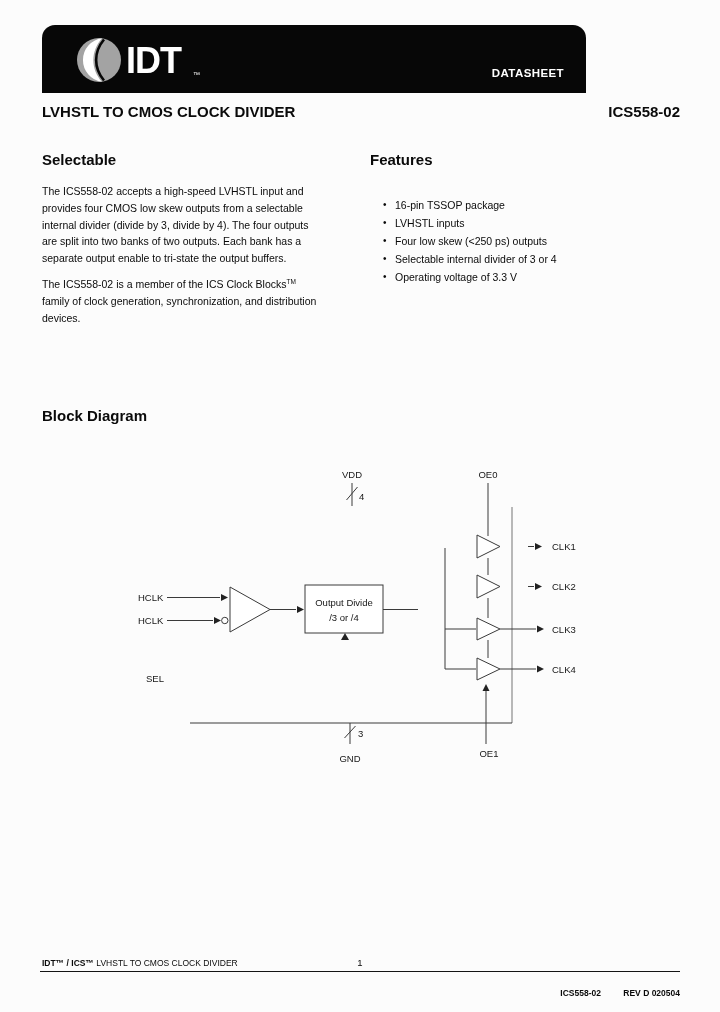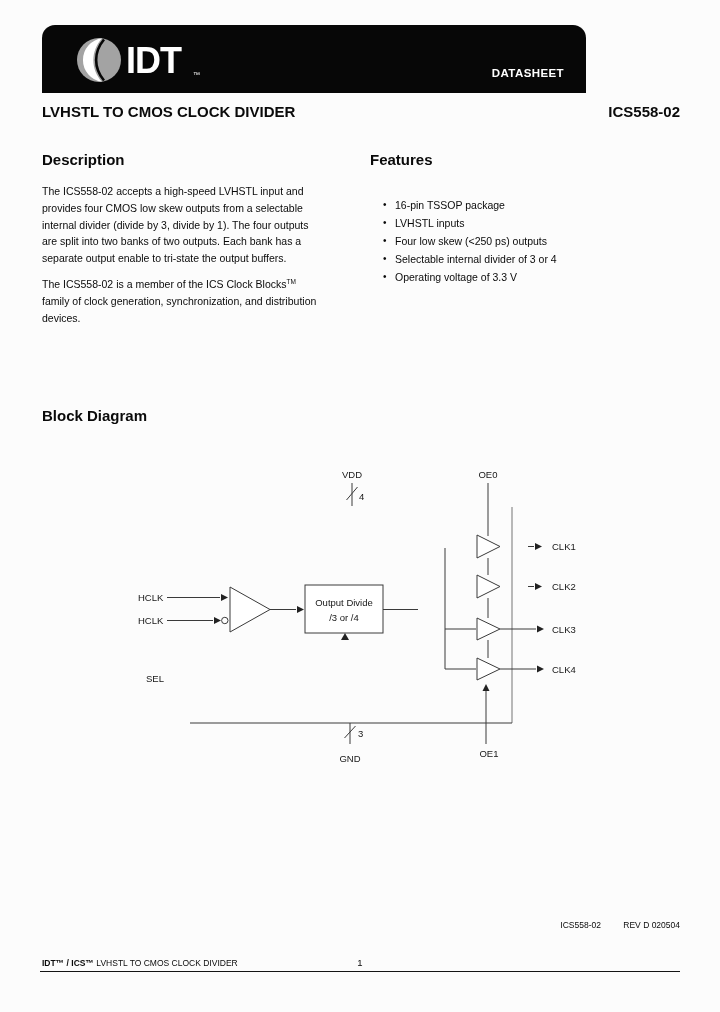--- a/index.html
+++ b/index.html
@@ -40,21 +40,21 @@
   .diagram .wire{stroke:#3a3a3a;stroke-width:1;fill:none;}
   .diagram .rail{stroke:#8a8a8a;stroke-width:1.2;fill:none;}
   .diagram .shape{fill:#ffffff;stroke:#3a3a3a;stroke-width:1;}
   .diagram .arrow{fill:#222222;stroke:none;}
 
   
   .footer-rule{left:40px;top:971px;width:640px;border-top:1.5px solid #141414;height:0;}
   .footer-left{left:42px;top:958px;font-size:8.5px;}
   .footer-left .brand{font-weight:bold;}
   .footer-center{left:0;top:957px;width:720px;text-align:center;font-size:9.5px;}
-  .footer-right{right:40px;top:920px;font-size:8.5px;font-weight:normal;}
+  .footer-right{right:40px;top:988px;font-size:8.5px;font-weight:bold;}
   .footer-right .part{margin-right:20px;}
 </style>
 </head>
 <body>
 
 <div class="abs header-bar">
   <svg class="abs logo" width="160" height="48" viewBox="0 0 160 48">
     <circle cx="23" cy="24" r="22" fill="#a3a3a3"></circle>
     <path d="M26,2.2 A22,22 0 0 0 26,45.8 C14.5,33 14.5,15 26,2.2 Z" fill="#ffffff"></path>
     <path d="M28,3.5 C17.5,16 17.5,32 28,44.5" stroke="#070707" stroke-width="2.6" fill="none"></path>
@@ -62,25 +62,25 @@
     <text x="117" y="41" font-size="7" fill="#ffffff" font-family="Liberation Sans, sans-serif">™</text>
   </svg>
   <span class="abs datasheet-label">DATASHEET</span>
 </div>
 
 <div class="abs title-row">
   <span>LVHSTL TO CMOS CLOCK DIVIDER</span>
   <span>ICS558-02</span>
 </div>
 
-<div class="abs section-heading desc-heading">Description</div>
+<div class="abs section-heading desc-heading">Selectable</div>
 <div class="abs desc-body">
   <div class="prelines">The ICS558-02 accepts a high-speed LVHSTL input and
 provides four CMOS low skew outputs from a selectable
-internal divider (divide by 3, divide by 1). The four outputs
+internal divider (divide by 3, divide by 4). The four outputs
 are split into two banks of two outputs. Each bank has a
 separate output enable to tri-state the output buffers.</div>
   <div class="para2">
     <span>The ICS558-02 is a member of the ICS Clock Blocks</span><sup class="tm">TM</sup>
     <div class="prelines">family of clock generation, synchronization, and distribution
 devices.</div>
   </div>
 </div>
 
 <div class="abs section-heading features-heading">Features</div>

